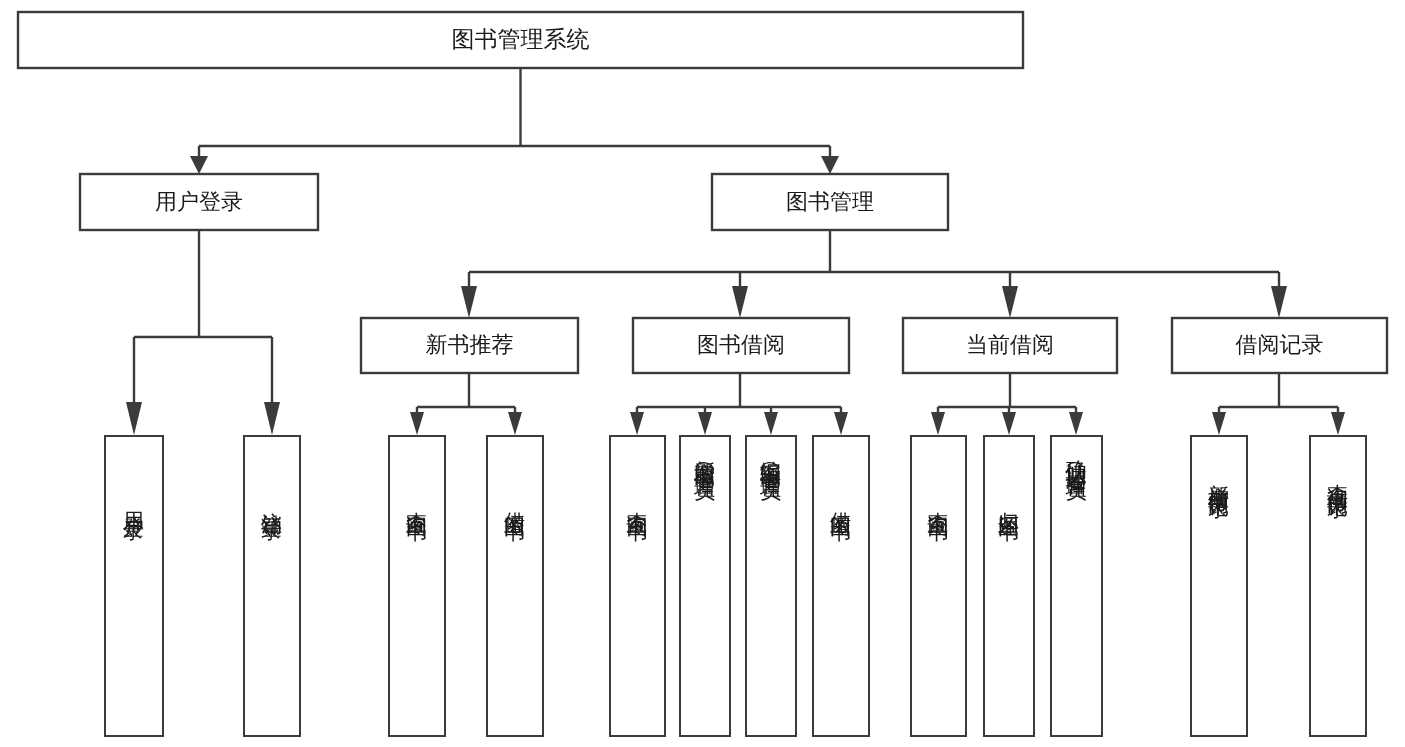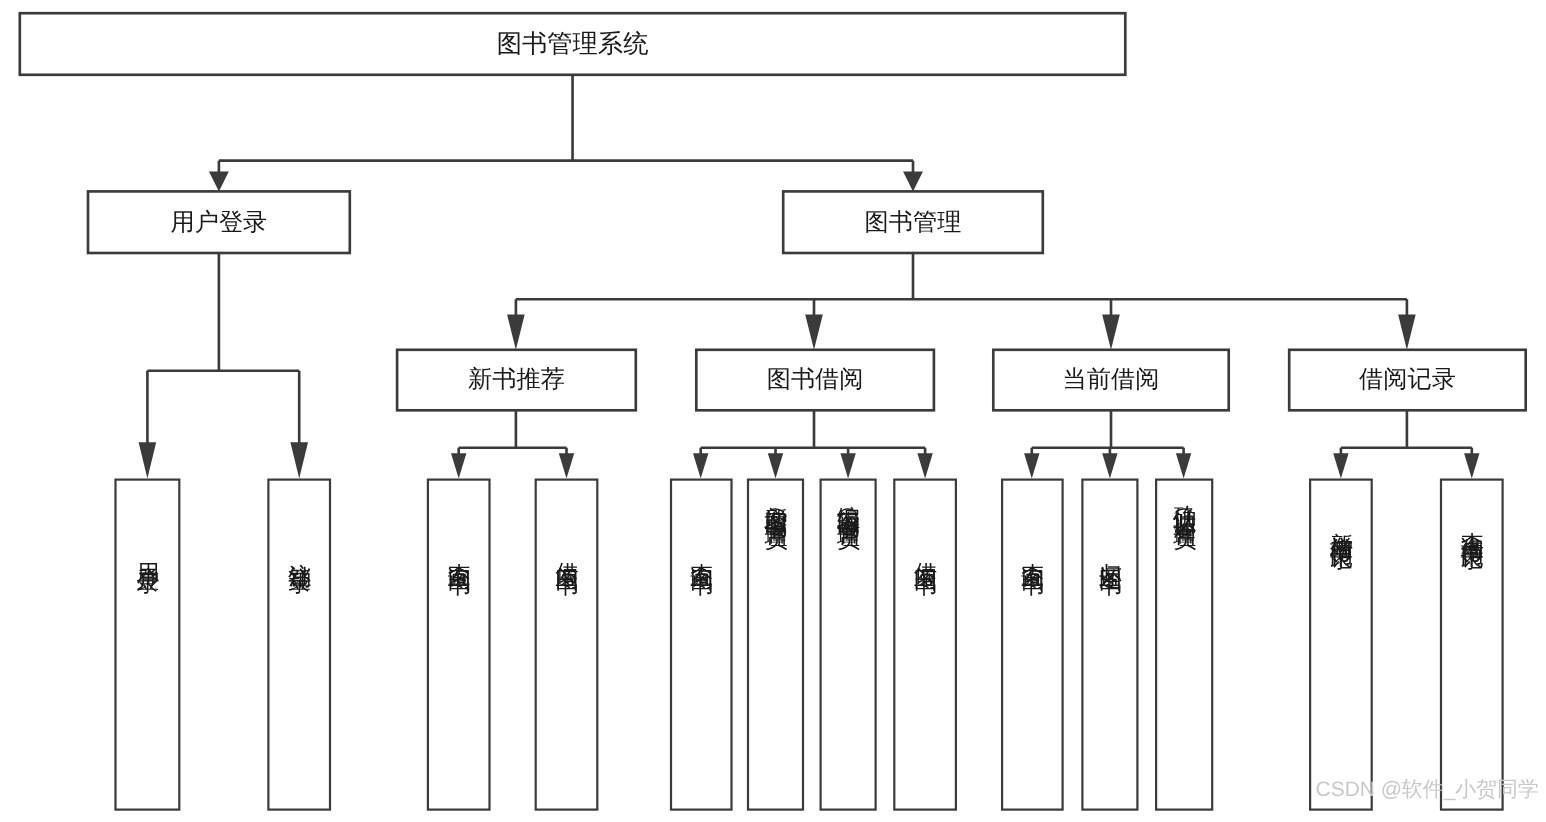--- a/index.html
+++ b/index.html
@@ -248,15 +248,14 @@
   </div>
 
   <div class="vnode" style="left:1190px; top:435px; width:58px; height:302px;">
     <span class="vnode-text" style="margin-top:30px;">新增借阅记录</span>
   </div>
 
   <div class="vnode" style="left:1309px; top:435px; width:58px; height:302px;">
     <span class="vnode-text" style="margin-top:30px;">查询借阅记录</span>
   </div>
 
-  <div class="watermark" style="left:1196px; top:705px;">CSDN @软件_小贺同学</div>
 
 </div>
 
 </body></html>

